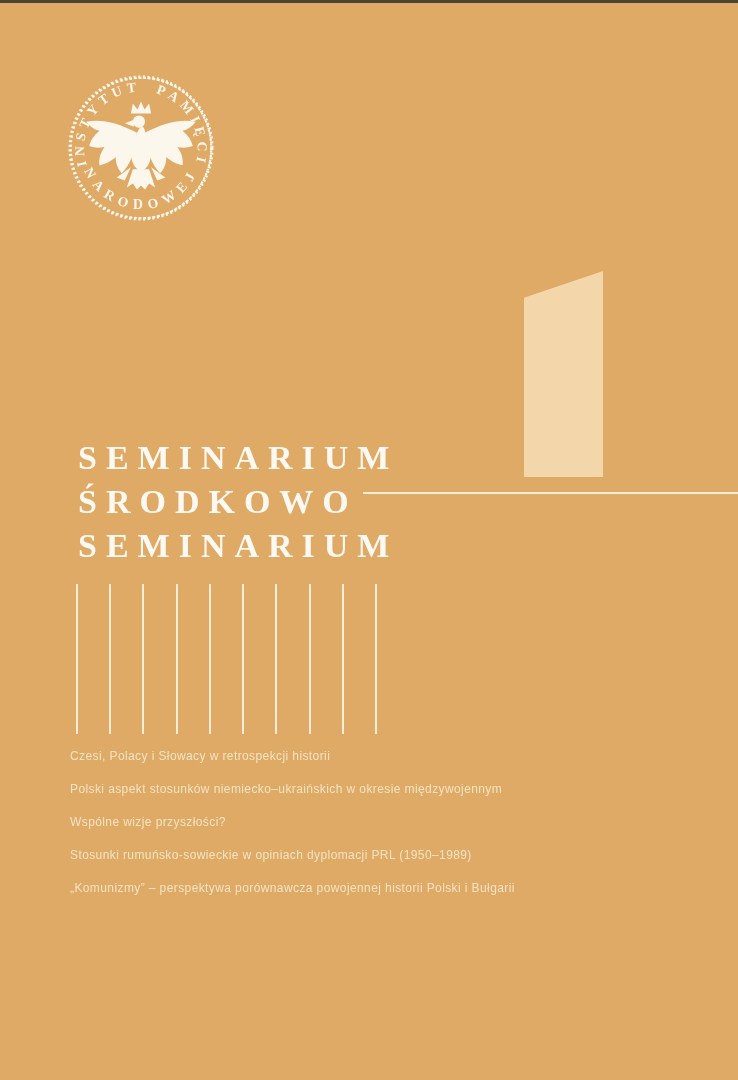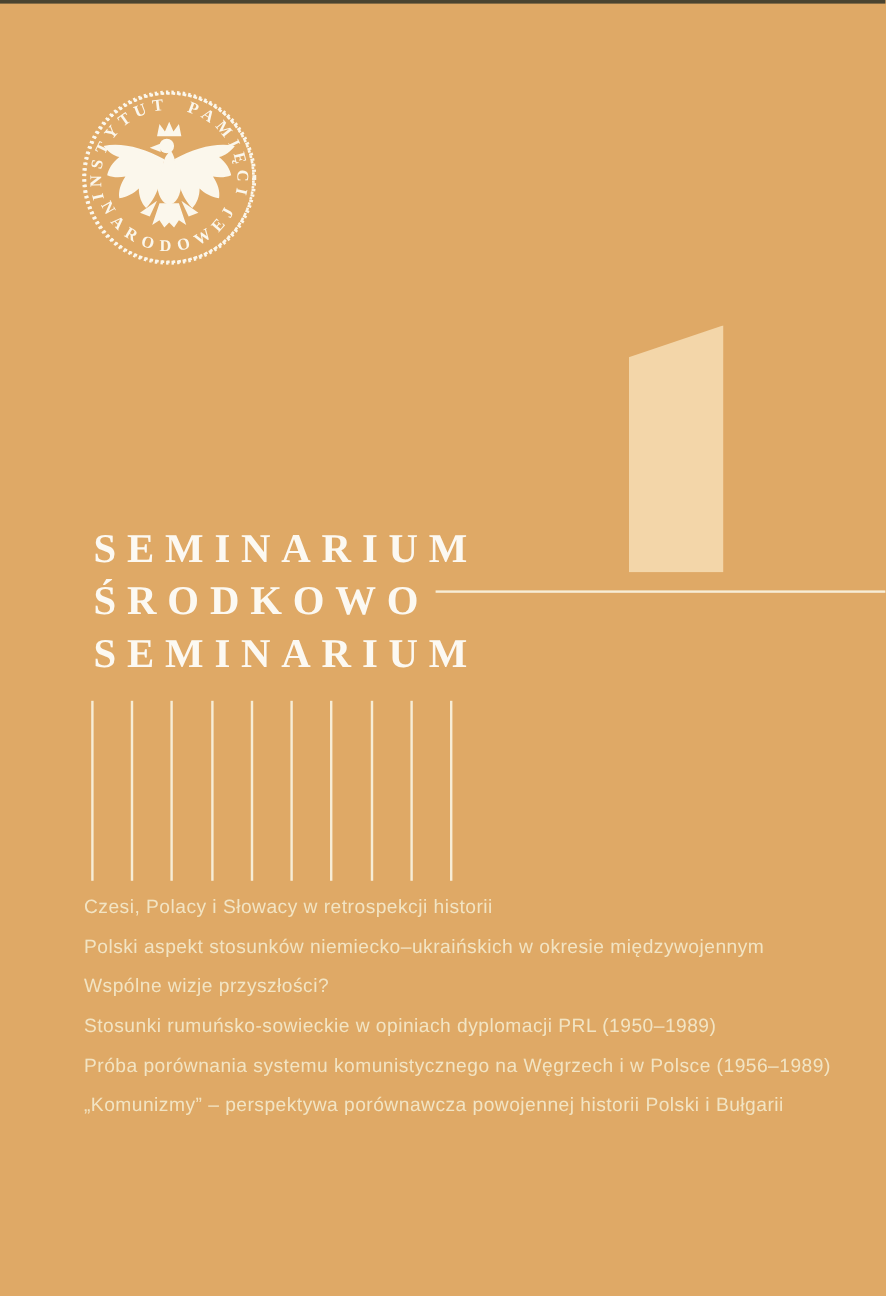--- a/index.html
+++ b/index.html
@@ -38,21 +38,21 @@
   
   .vlines{
     position:absolute;left:76px;top:584px;width:301px;height:150px;
     display:flex;justify-content:space-between;
   }
   .vline{width:2px;height:100%;background:var(--line,#F7EDD6);}
   
   .articles{
     position:absolute;left:70px;top:740px;width:640px;
     color:var(--article-text,#F2E4C3);
-    font-size:16px;line-height:33px;letter-spacing:0.4px;white-space:nowrap;
+    font-size:12px;line-height:33px;letter-spacing:0.4px;white-space:nowrap;
   }
   .article-line em{font-style:italic;}
 </style>
 </head>
 <body>
 
 <div class="top-edge"></div>
 
 <svg class="seal" viewBox="0 0 148 150" xmlns="http://www.w3.org/2000/svg" aria-hidden="true">
   <defs>
@@ -104,15 +104,14 @@
     <div class="vline"></div>
     <div class="vline"></div>
     <div class="vline"></div>
   </div>
 
 <div class="articles">
   <div class="article-line"><span>Czesi, Polacy i Słowacy w retrospekcji historii</span><em></em><span></span></div>
   <div class="article-line"><span>Polski aspekt stosunków niemiecko–ukraińskich w okresie międzywojennym</span><em></em><span></span></div>
   <div class="article-line"><span>Wspólne wizje przyszłości?</span><em></em><span></span></div>
   <div class="article-line"><span>Stosunki rumuńsko-sowieckie w opiniach dyplomacji PRL (1950–1989)</span><em></em><span></span></div>
-  <div class="article-line"><span>Próba porównania systemu komunistycznego na Węgrzech i w Polsce (1956–1989)</span><em></em><span></span></div>
   <div class="article-line"><span>„Komunizmy” – perspektywa porównawcza powojennej historii Polski i Bułgarii</span><em></em><span></span></div>
 </div>
 
 </body></html>

